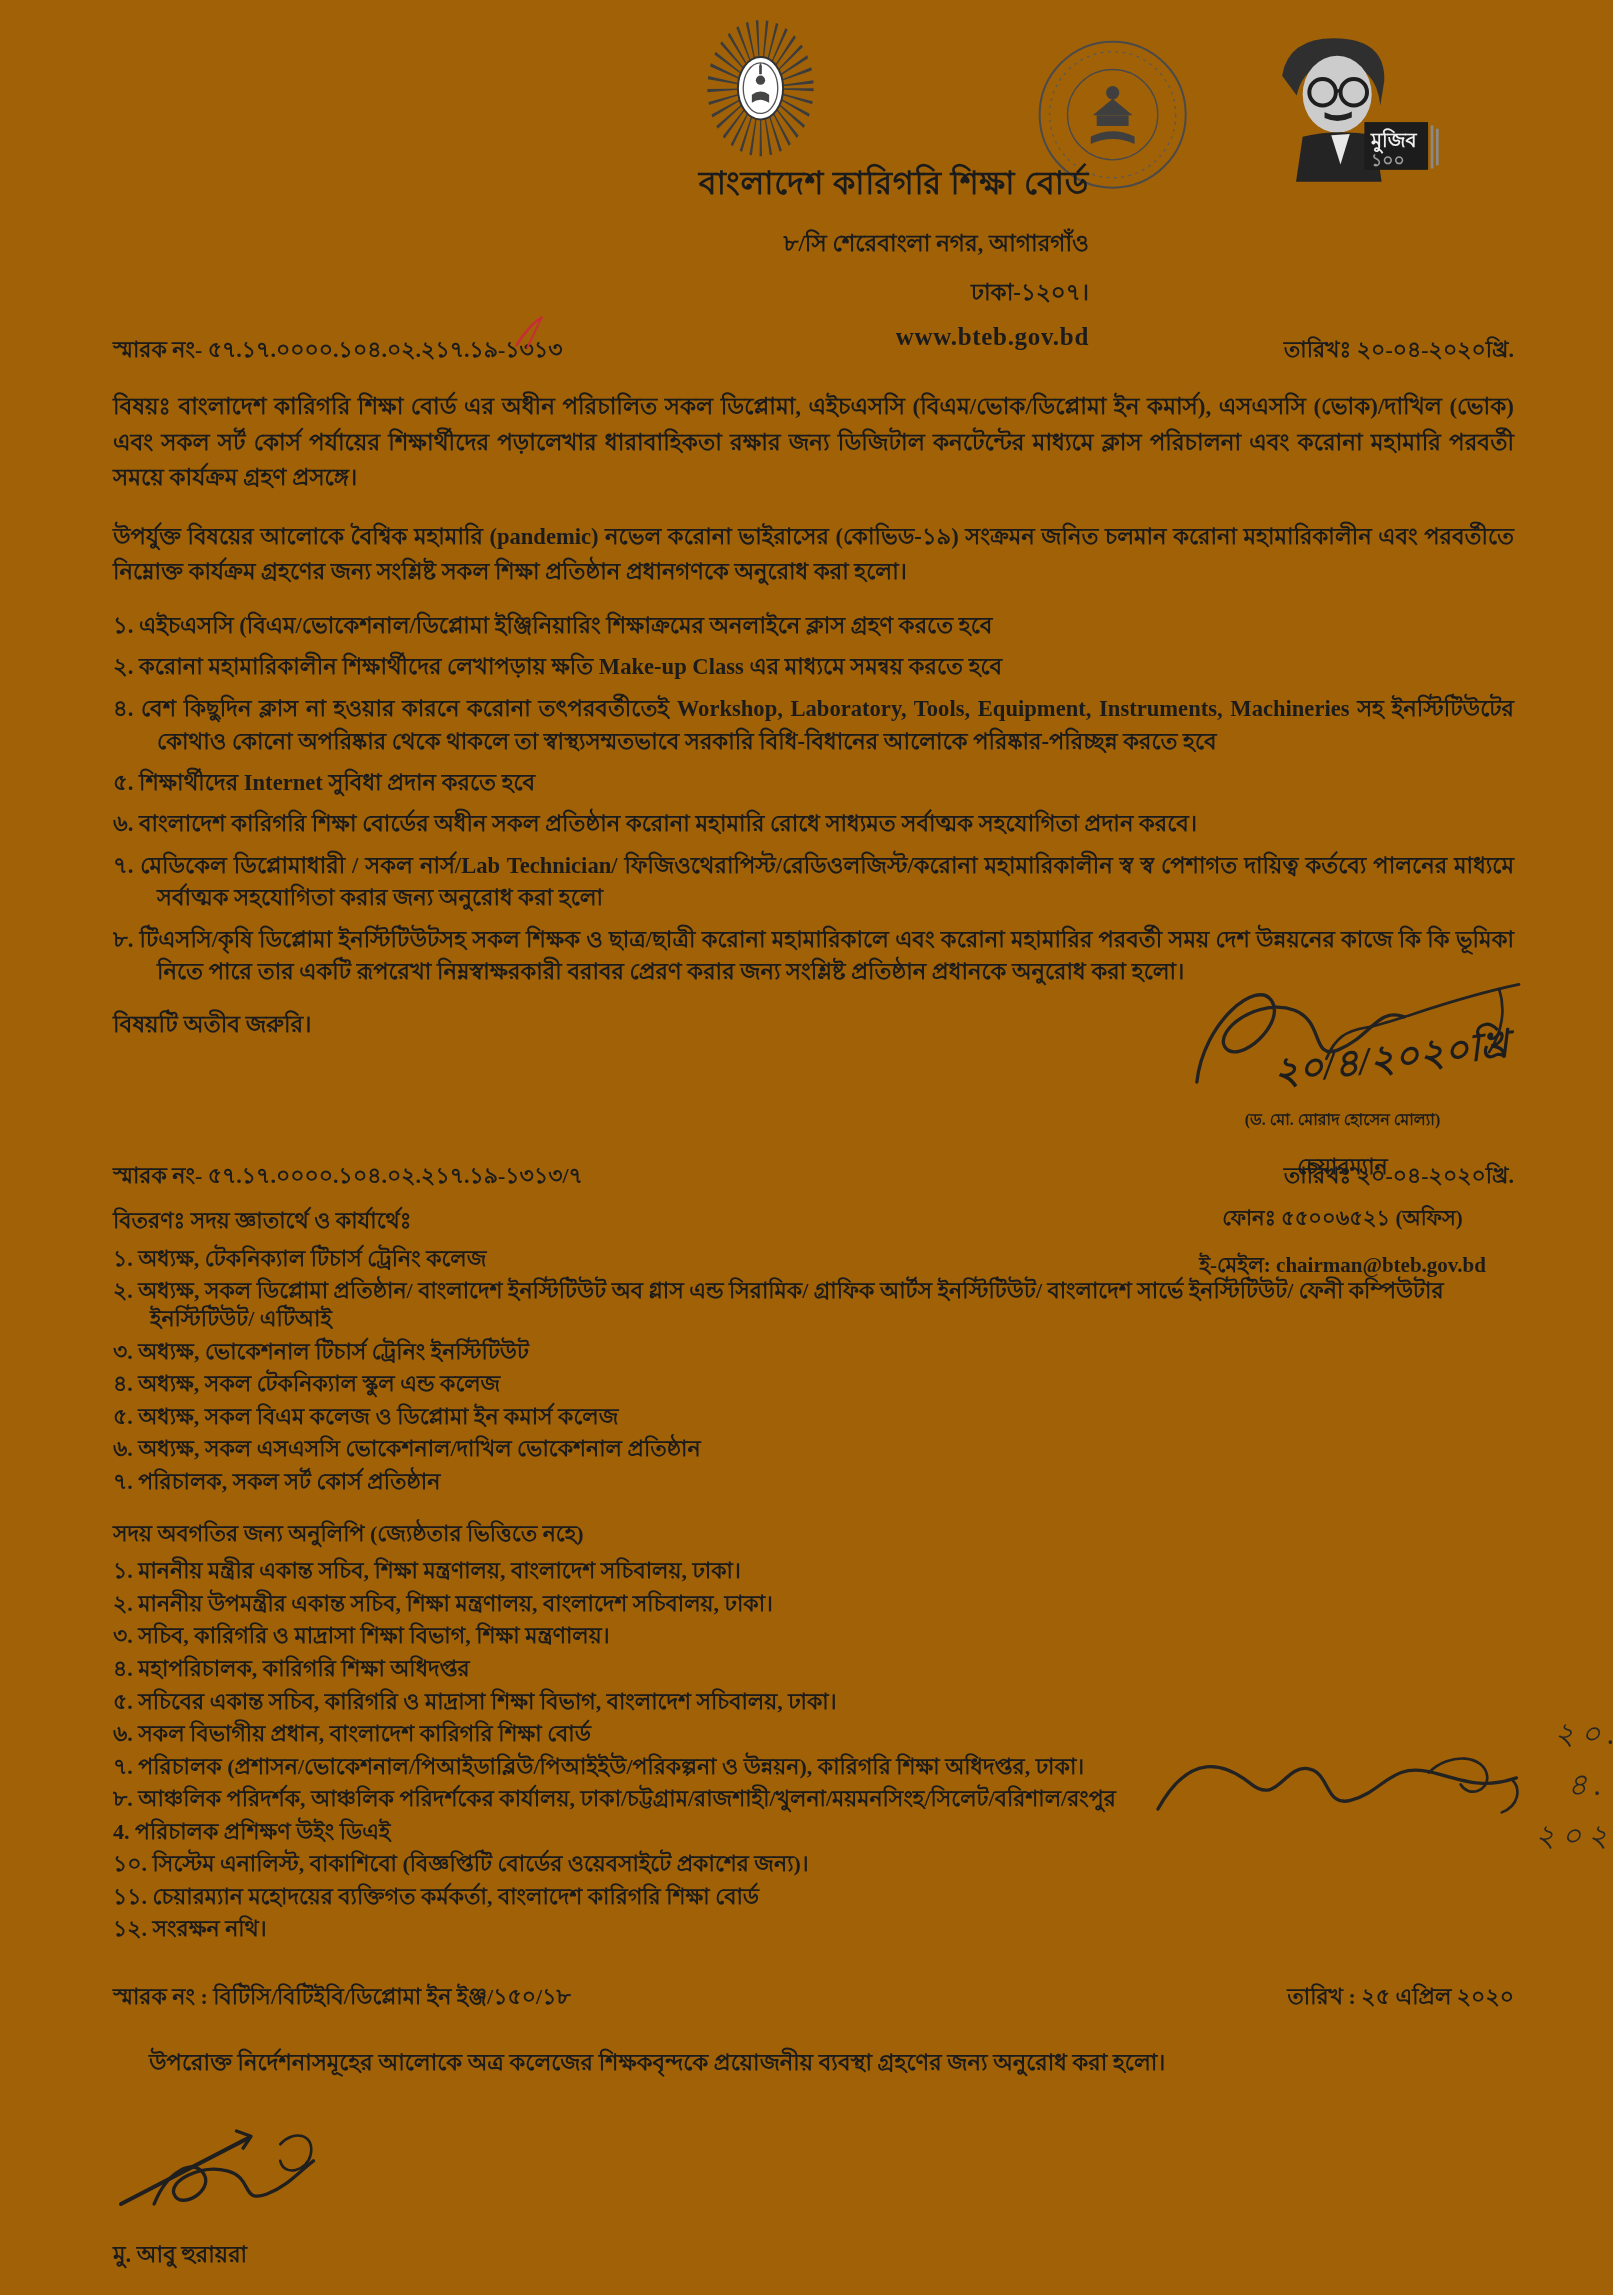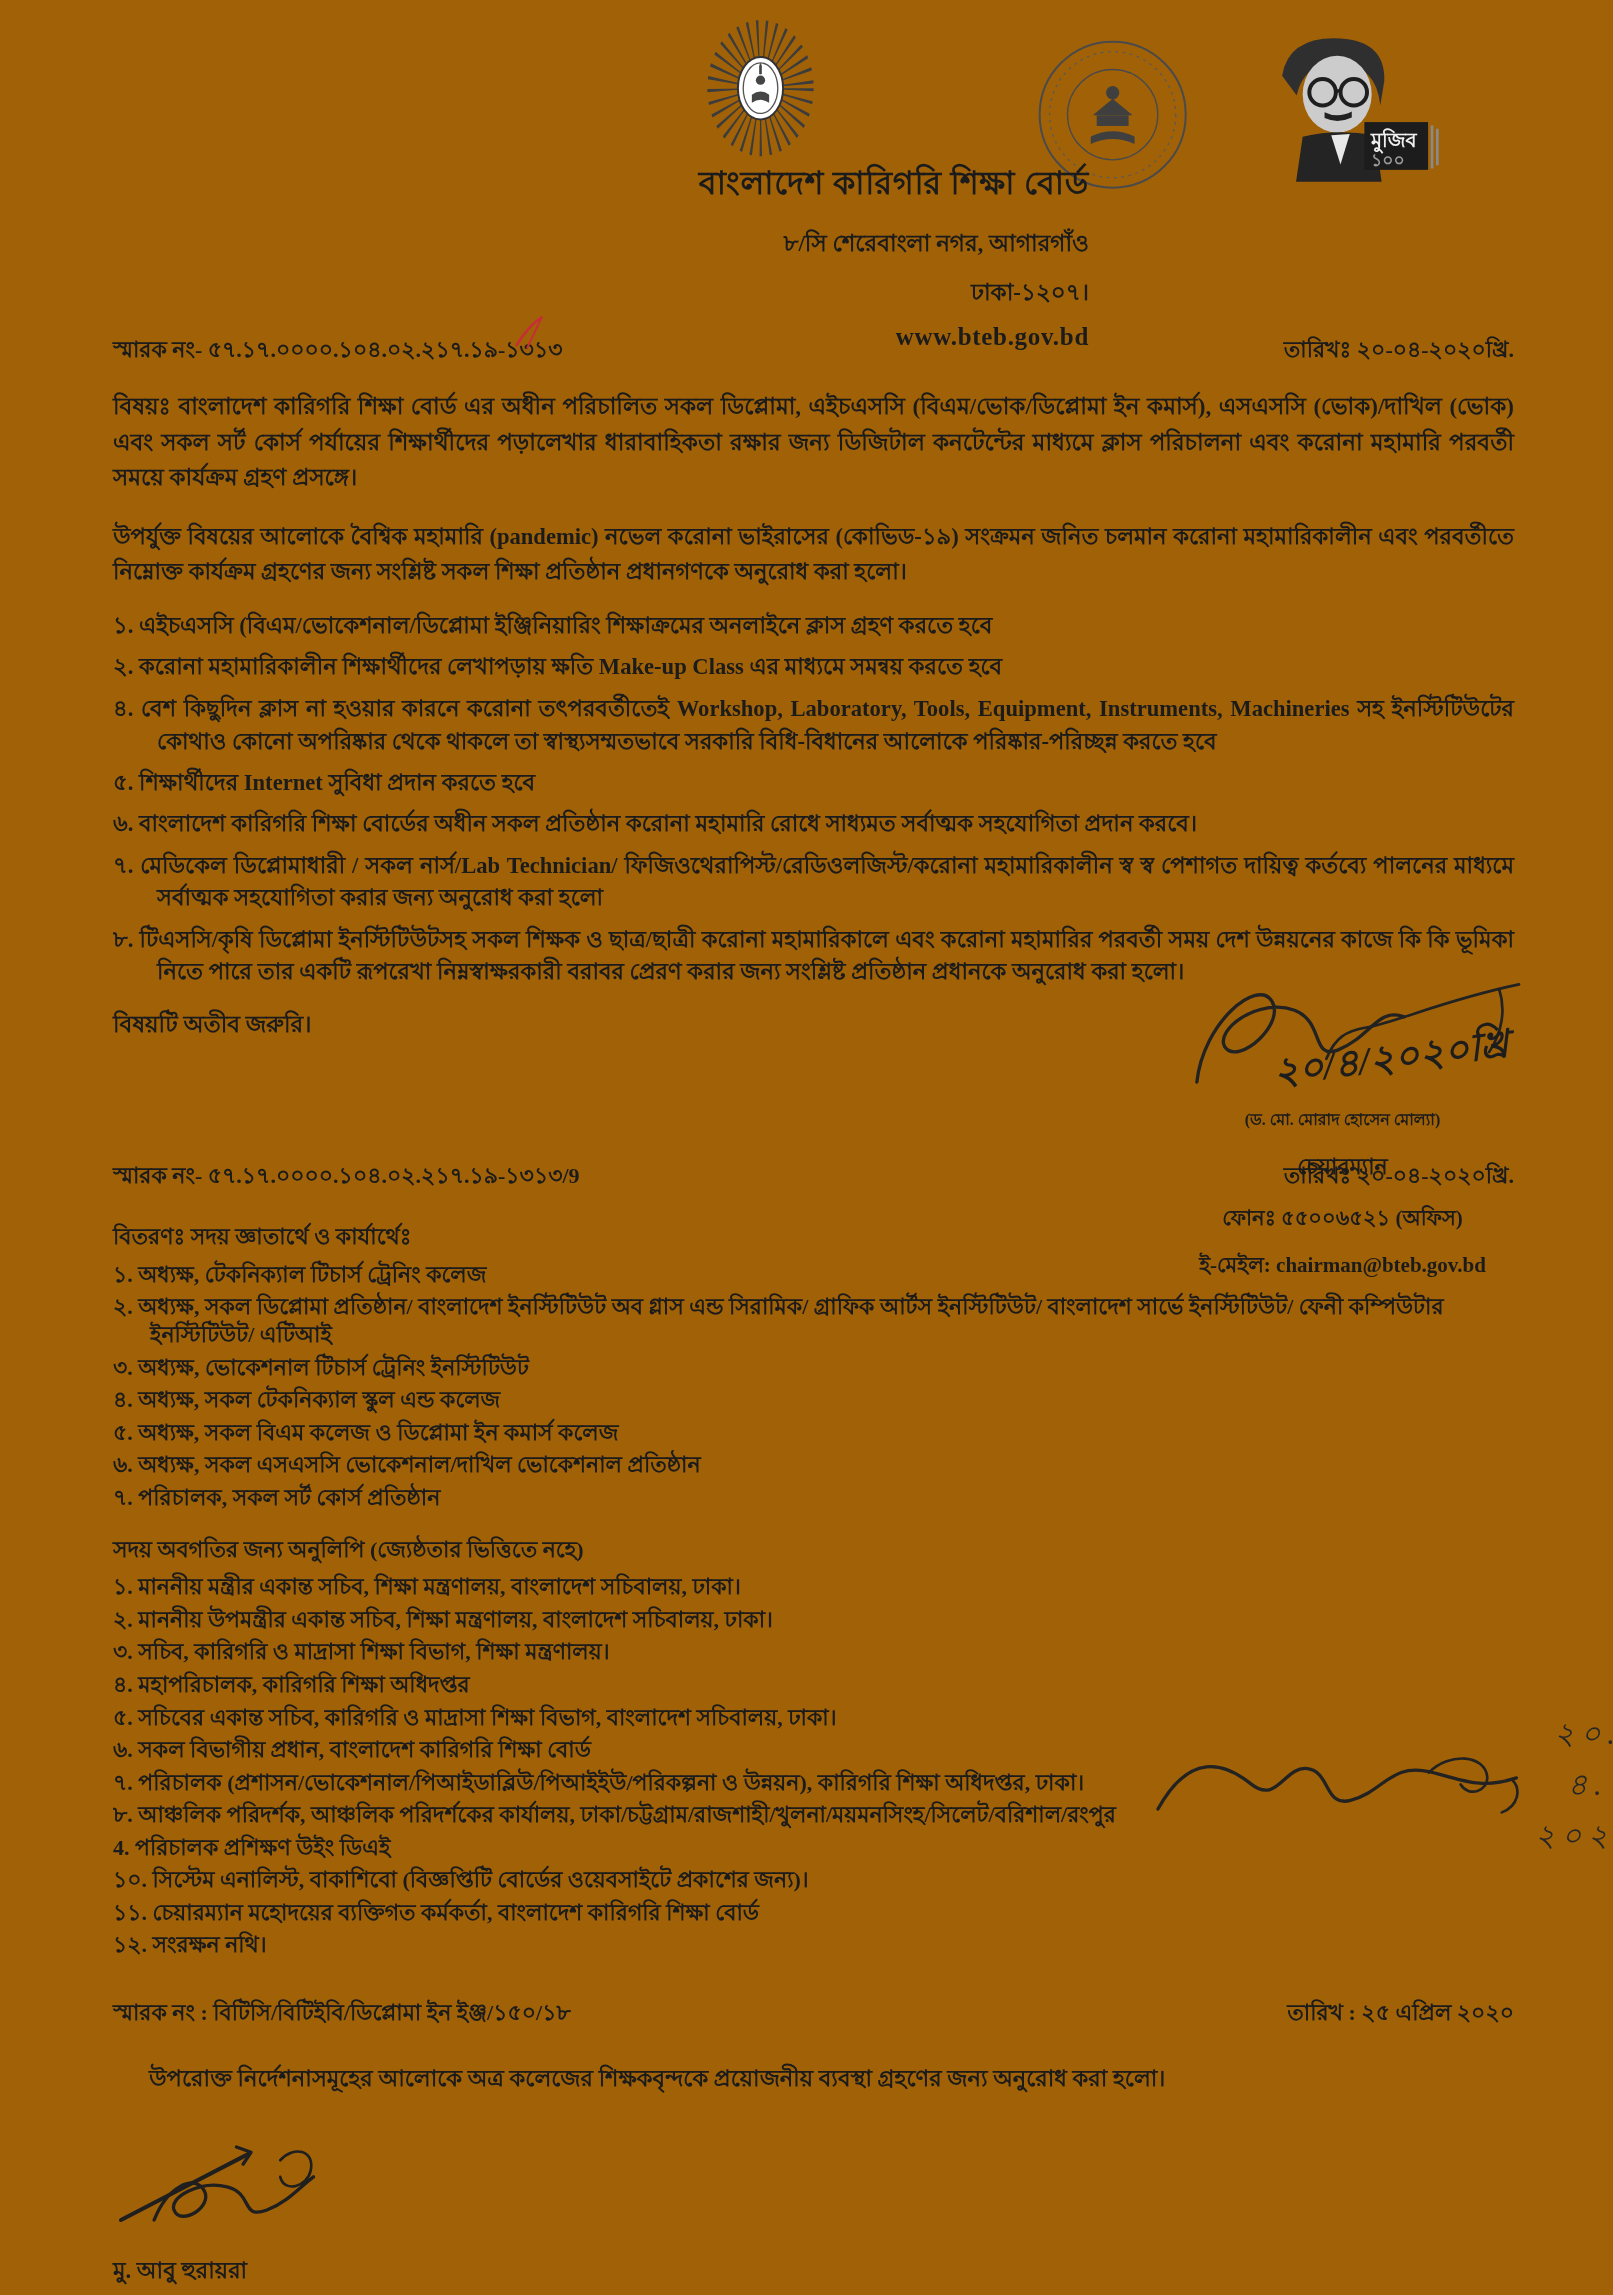--- a/index.html
+++ b/index.html
@@ -33,21 +33,21 @@
   .memo-row2{margin-top:113px;}
   .memo-row3{margin-top:36px;}
   .red-tick{position:absolute;left:397px;top:-17px;}
   
   .subject{margin-top:20px;font-size:23px;line-height:1.55;text-align:justify;}
   .intro{margin-top:22.6px;font-size:22.6px;line-height:1.58;text-align:justify;}
   .dlist{margin-top:20px;font-size:22.6px;line-height:1.45;}
   .ditem{padding-left:44px;text-indent:-44px;margin-top:8.6px;text-align:justify;}
   .urgent{margin-top:17px;font-size:23px;}
   
-  .sec-head{font-size:22px;margin-top:24px;}
+  .sec-head{font-size:22px;margin-top:8px;}
   .clist{font-size:22px;line-height:1.27;}
   .citem{margin-top:4.6px;padding-left:37px;text-indent:-37px;}
   .copies-head{margin-top:20px;}
   
   .chairman-block{
     position:absolute;top:959px;right:46px;width:451px;
     display:flex;flex-direction:column;align-items:center;text-align:center;
   }
   .chairman-block .sig{margin-bottom:-10.6px;}
   .sig-name{font-size:16px;margin-top:4px;}
@@ -164,21 +164,21 @@
         <text x="178" y="190" font-size="58" font-style="italic" fill="#1d1d1d" transform="rotate(-7 178 190)">২০/৪/২০২০খ্রি</text>
       </svg>
     </div>
     <div class="sig-name">(ড. মো. মোরাদ হোসেন মোল্যা)</div>
     <div class="sig-title">চেয়ারম্যান</div>
     <div class="sig-phone">ফোনঃ ৫৫০০৬৫২১ (অফিস)</div>
     <div class="sig-email">ই-মেইল: chairman@bteb.gov.bd</div>
   </div>
 
   <div class="memo-row memo-row2">
-    <span>স্মারক নং- ৫৭.১৭.০০০০.১০৪.০২.২১৭.১৯-১৩১৩/9</span>
+    <span>স্মারক নং- ৫৭.১৭.০০০০.১০৪.০২.২১৭.১৯-১৩১৩/৭</span>
     <span>তারিখঃ ২০-০৪-২০২০খ্রি.</span>
   </div>
 
   <div class="sec-head">বিতরণঃ সদয় জ্ঞাতার্থে ও কার্যার্থেঃ</div>
   <div class="clist">
     <div class="citem">১. অধ্যক্ষ, টেকনিক্যাল টিচার্স ট্রেনিং কলেজ</div>
     <div class="citem">২. অধ্যক্ষ, সকল ডিপ্লোমা প্রতিষ্ঠান/ বাংলাদেশ ইনস্টিটিউট অব গ্লাস এন্ড সিরামিক/ গ্রাফিক আর্টস ইনস্টিটিউট/ বাংলাদেশ সার্ভে ইনস্টিটিউট/ ফেনী কম্পিউটার ইনস্টিটিউট/ এটিআই</div>
     <div class="citem">৩. অধ্যক্ষ, ভোকেশনাল টিচার্স ট্রেনিং ইনস্টিটিউট</div>
     <div class="citem">৪. অধ্যক্ষ, সকল টেকনিক্যাল স্কুল এন্ড কলেজ</div>
     <div class="citem">৫. অধ্যক্ষ, সকল বিএম কলেজ ও ডিপ্লোমা ইন কমার্স কলেজ</div>

